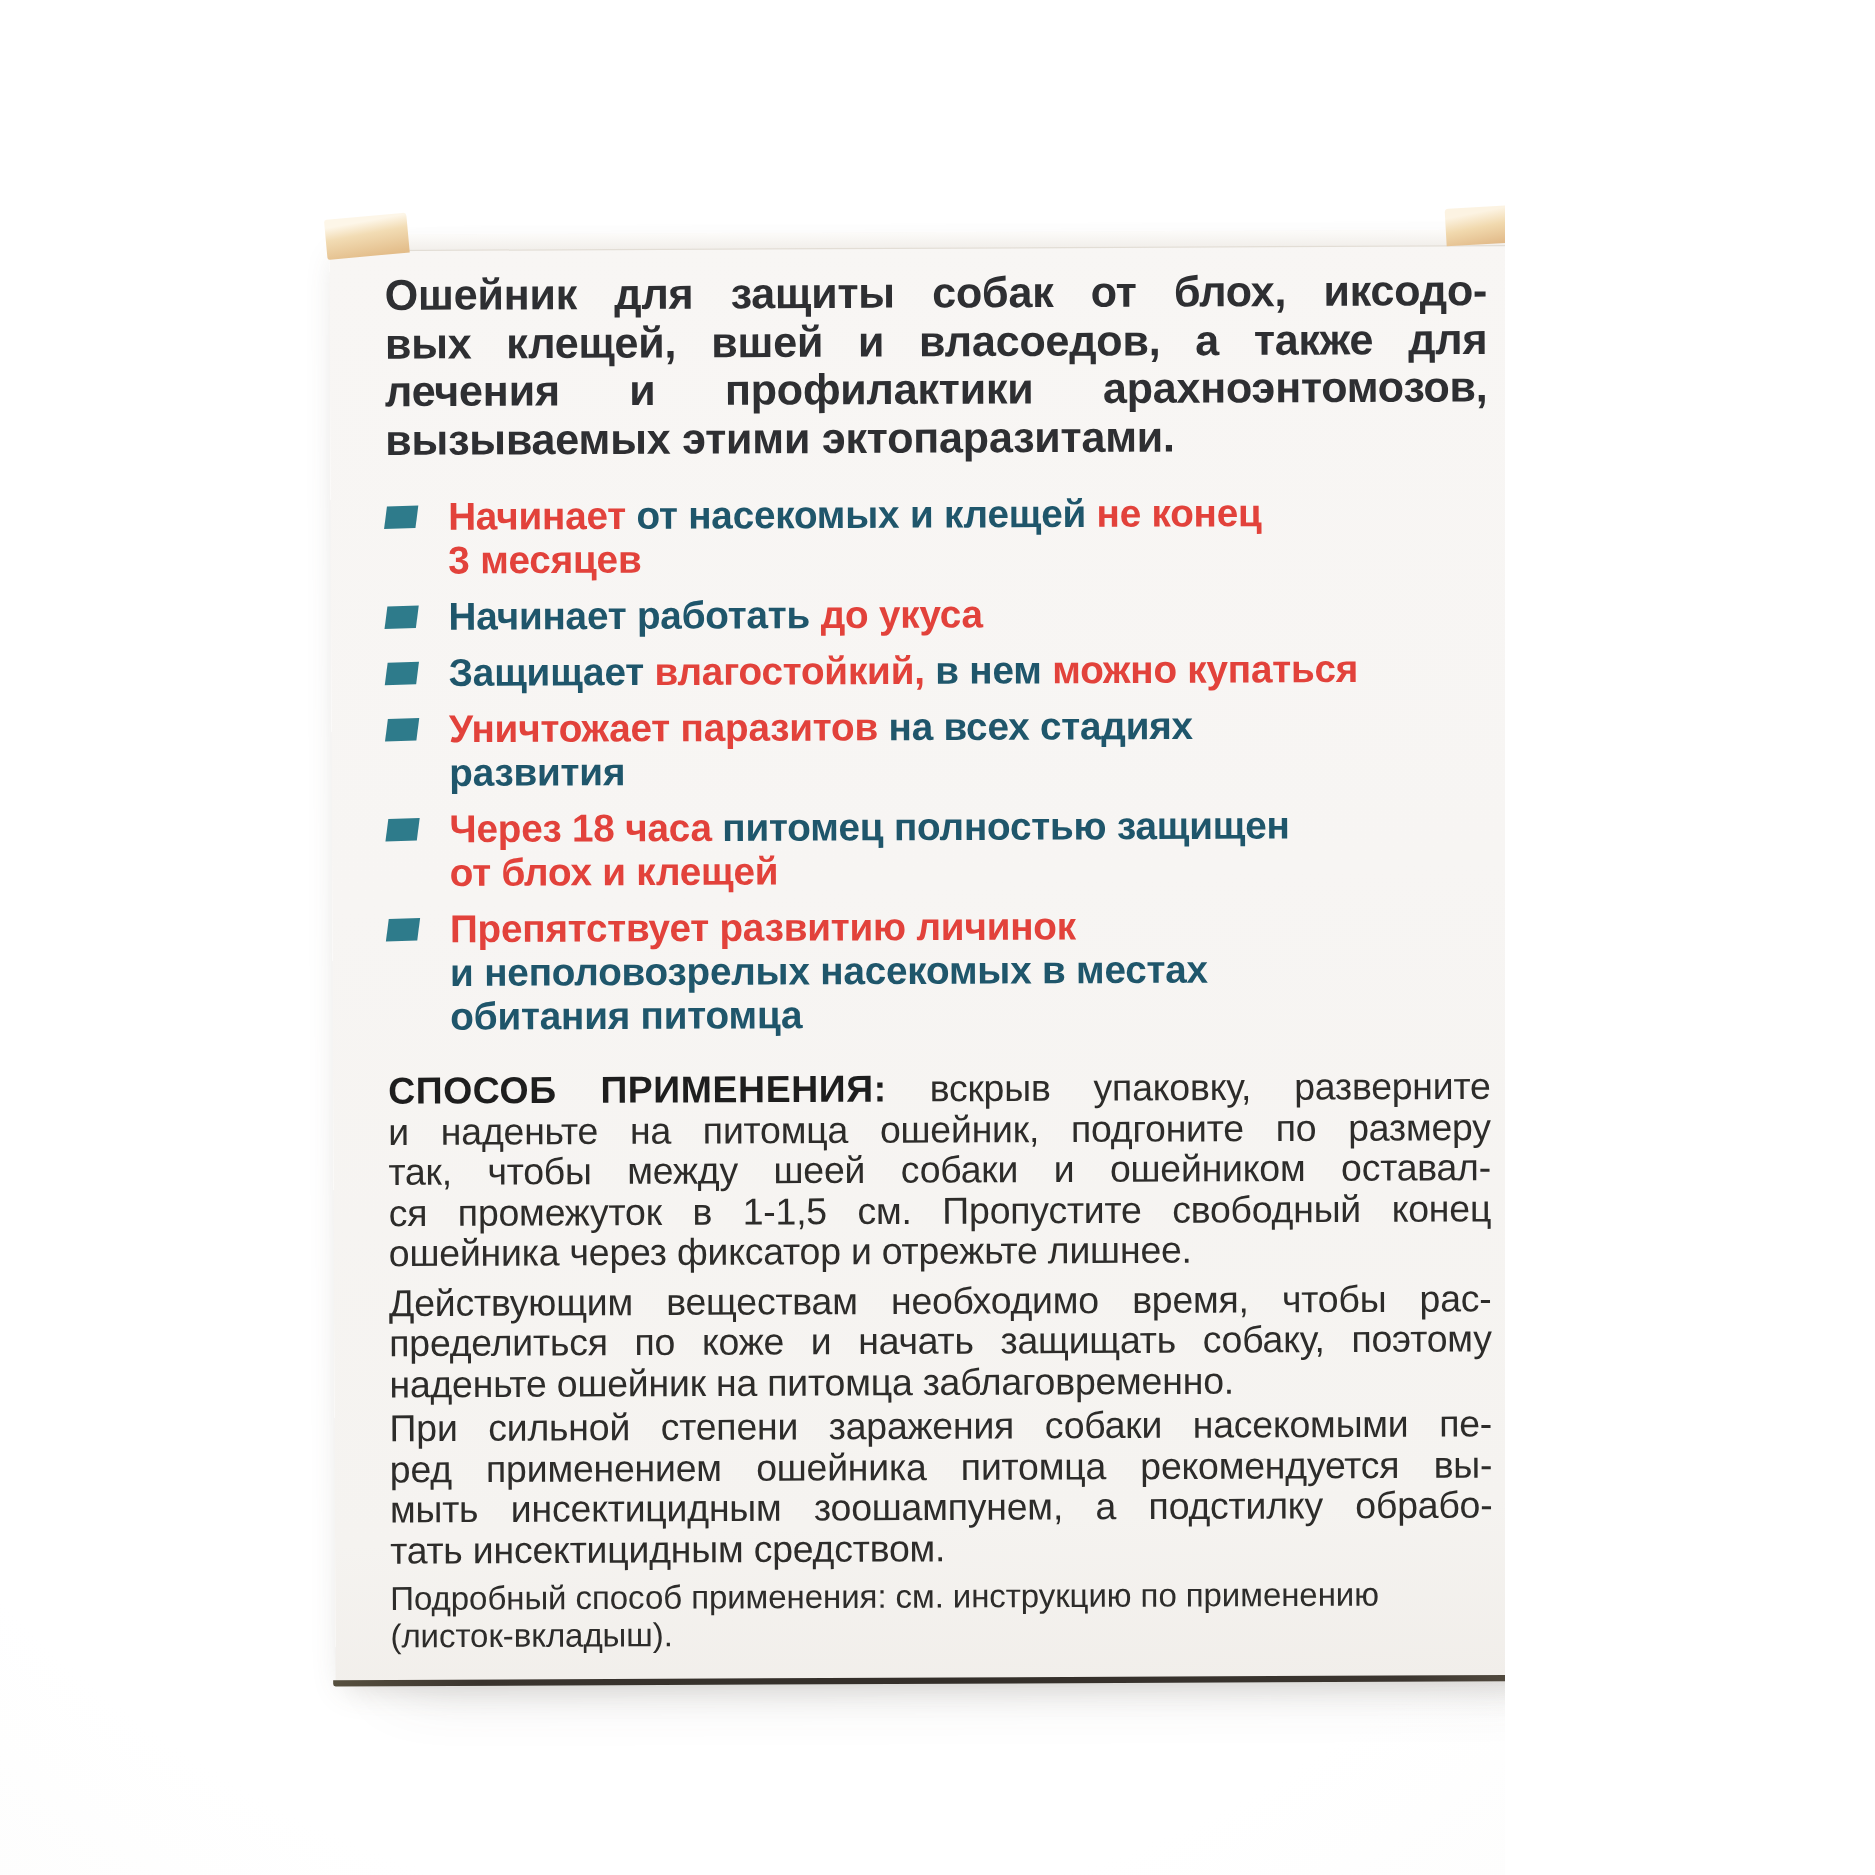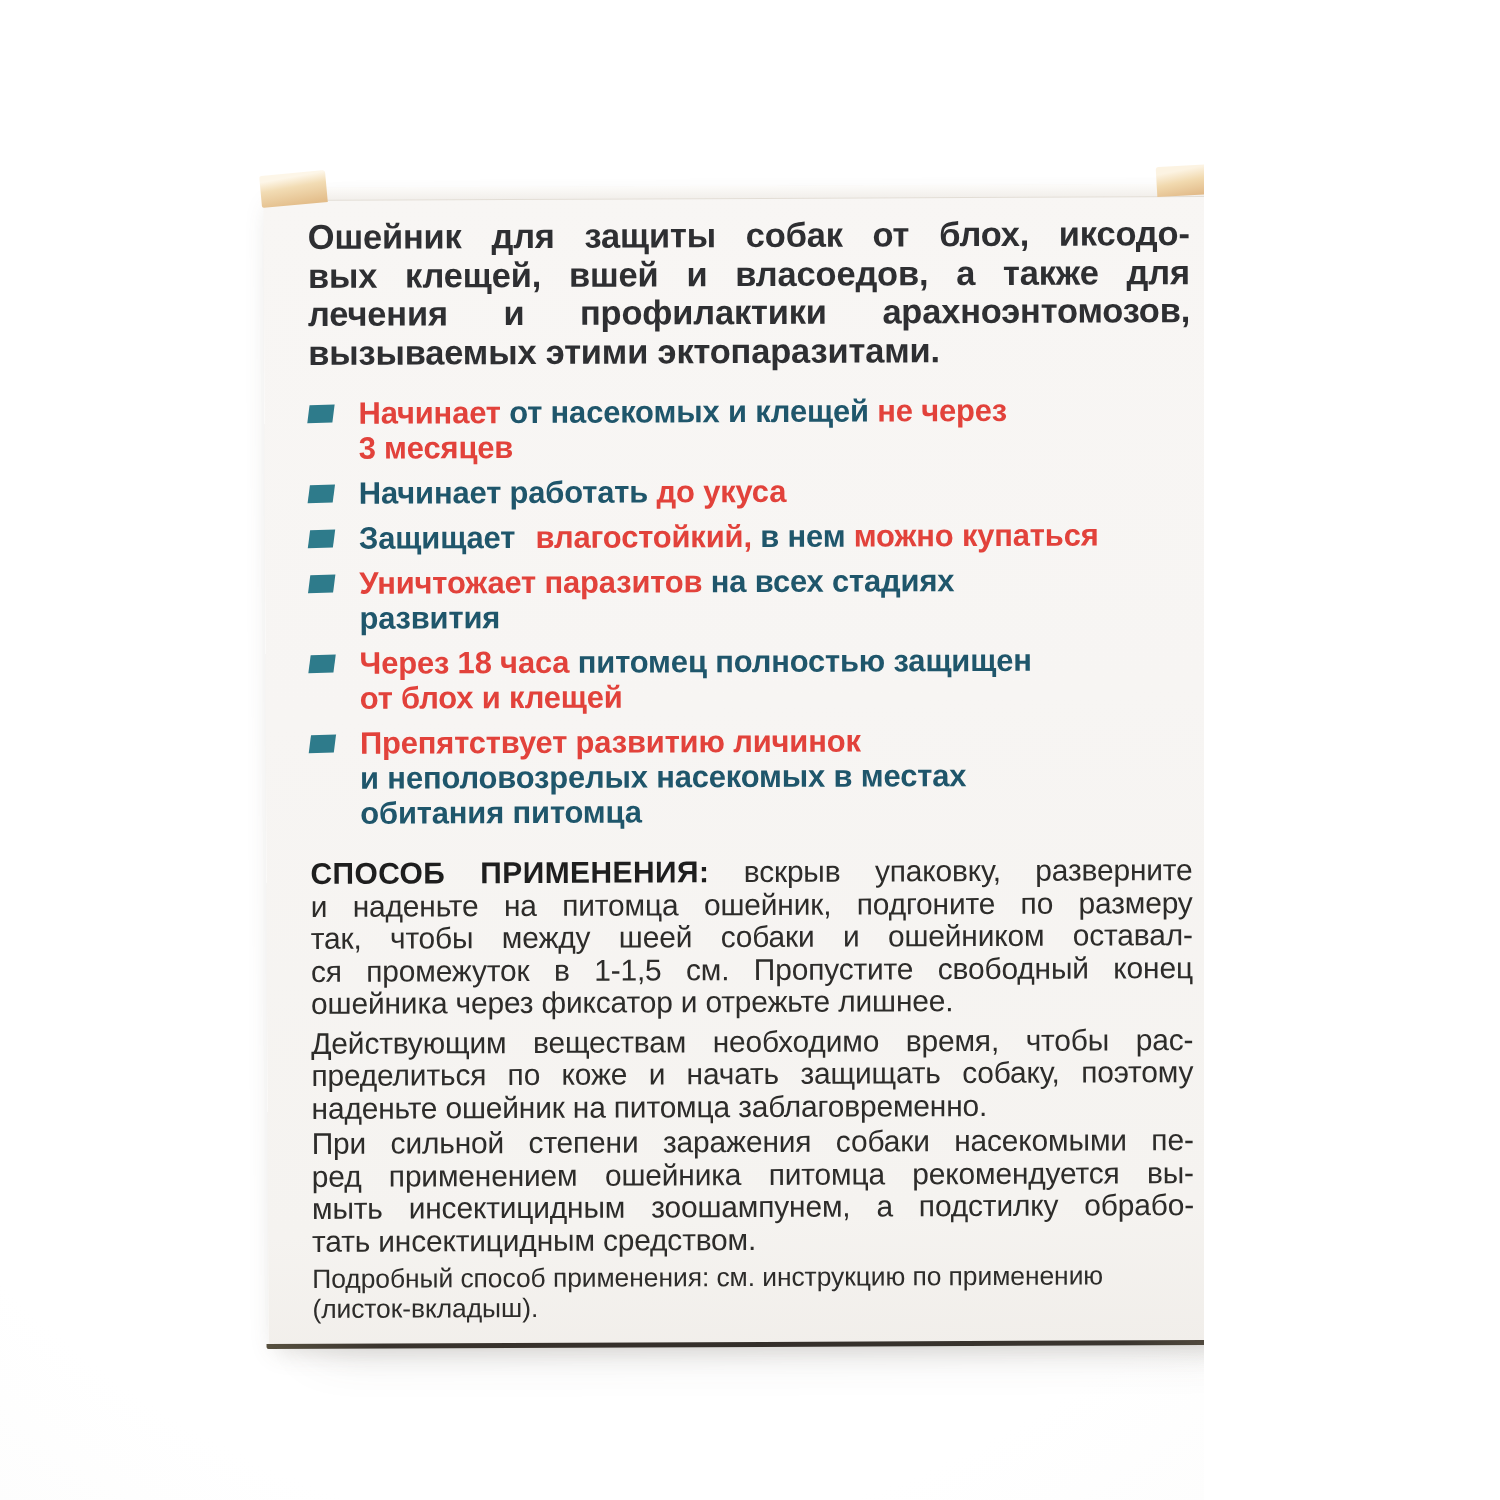--- a/index.html
+++ b/index.html
@@ -80,34 +80,34 @@
           <div class="tline">Ошейник для защиты собак от блох, иксодо-</div>
           <div class="tline">вых клещей, вшей и власоедов, а также для</div>
           <div class="tline">лечения и профилактики арахноэнтомозов,</div>
           <div class="tline">вызываемых этими эктопаразитами.</div>
         </div>
 
       <div class="bullets">
         <div class="brow">
           <span class="bsq"></span>
           <div class="btxt para">
-              <div class="tline"><span style="color: rgb(226, 66, 59);">Начинает </span><span style="color: rgb(31, 86, 107);">от насекомых и клещей </span><span style="color: rgb(226, 66, 59);">не через</span></div>
+              <div class="tline"><span style="color: rgb(226, 66, 59);">Начинает </span><span style="color: rgb(31, 86, 107);">от насекомых и клещей </span><span style="color: rgb(226, 66, 59);">не конец</span></div>
               <div class="tline"><span style="color: rgb(226, 66, 59);">3 месяцев</span></div>
             </div>
         </div>
         <div class="brow">
           <span class="bsq"></span>
           <div class="btxt para">
               <div class="tline"><span style="color: rgb(31, 86, 107);">Начинает работать </span><span style="color: rgb(226, 66, 59);">до укуса</span></div>
             </div>
         </div>
         <div class="brow">
           <span class="bsq"></span>
           <div class="btxt para">
-              <div class="tline"><span style="color: rgb(31, 86, 107);">Защищает </span><span style="color: rgb(226, 66, 59); margin-left: 12px;">влагостойкий,</span><span style="color: rgb(31, 86, 107);"> в нем </span><span style="color: rgb(226, 66, 59);">можно купаться</span></div>
+              <div class="tline"><span style="color: rgb(31, 86, 107);">Защищает </span><span style="color: rgb(226, 66, 59);">влагостойкий,</span><span style="color: rgb(31, 86, 107);"> в нем </span><span style="color: rgb(226, 66, 59);">можно купаться</span></div>
             </div>
         </div>
         <div class="brow">
           <span class="bsq"></span>
           <div class="btxt para">
               <div class="tline"><span style="color: rgb(226, 66, 59);">Уничтожает паразитов </span><span style="color: rgb(31, 86, 107);">на всех стадиях</span></div>
               <div class="tline"><span style="color: rgb(31, 86, 107); text-align: center;">развития</span></div>
             </div>
         </div>
         <div class="brow">

